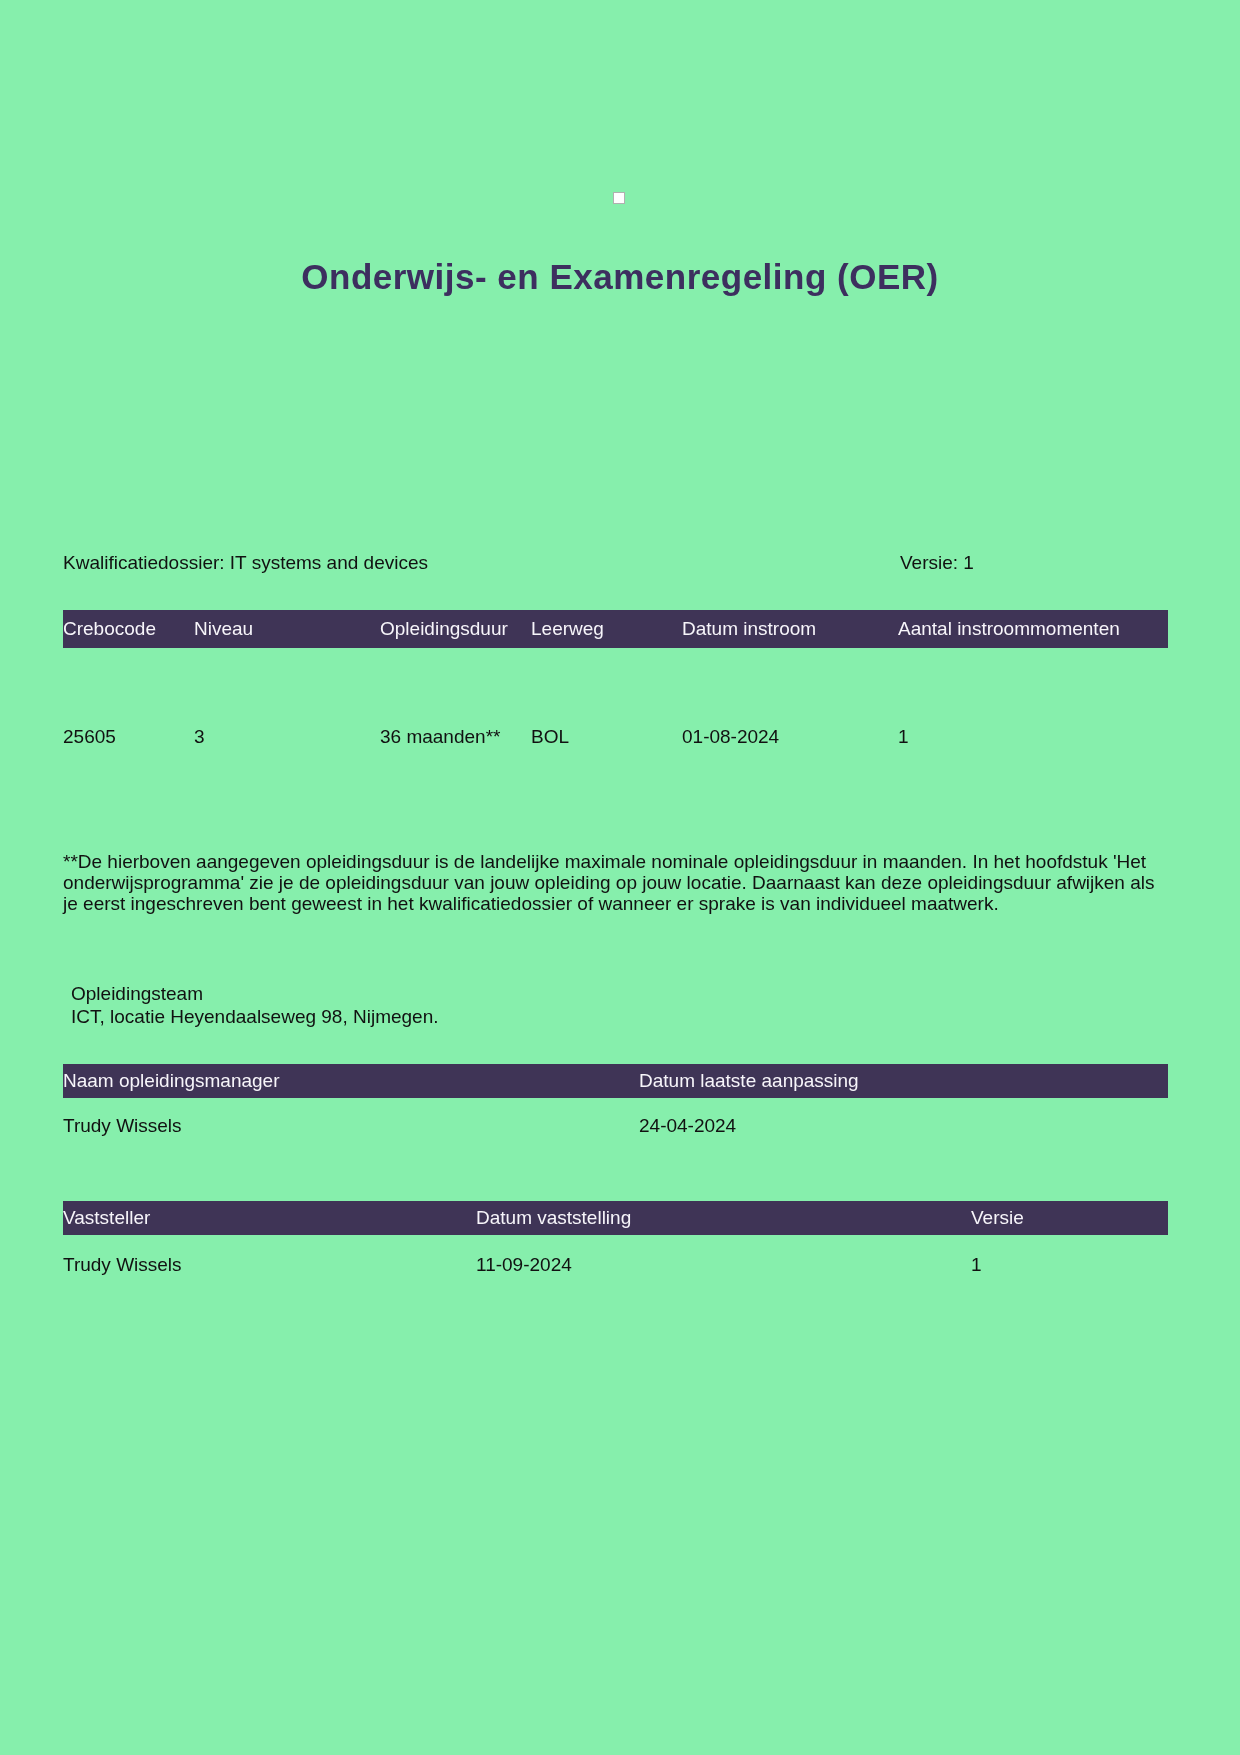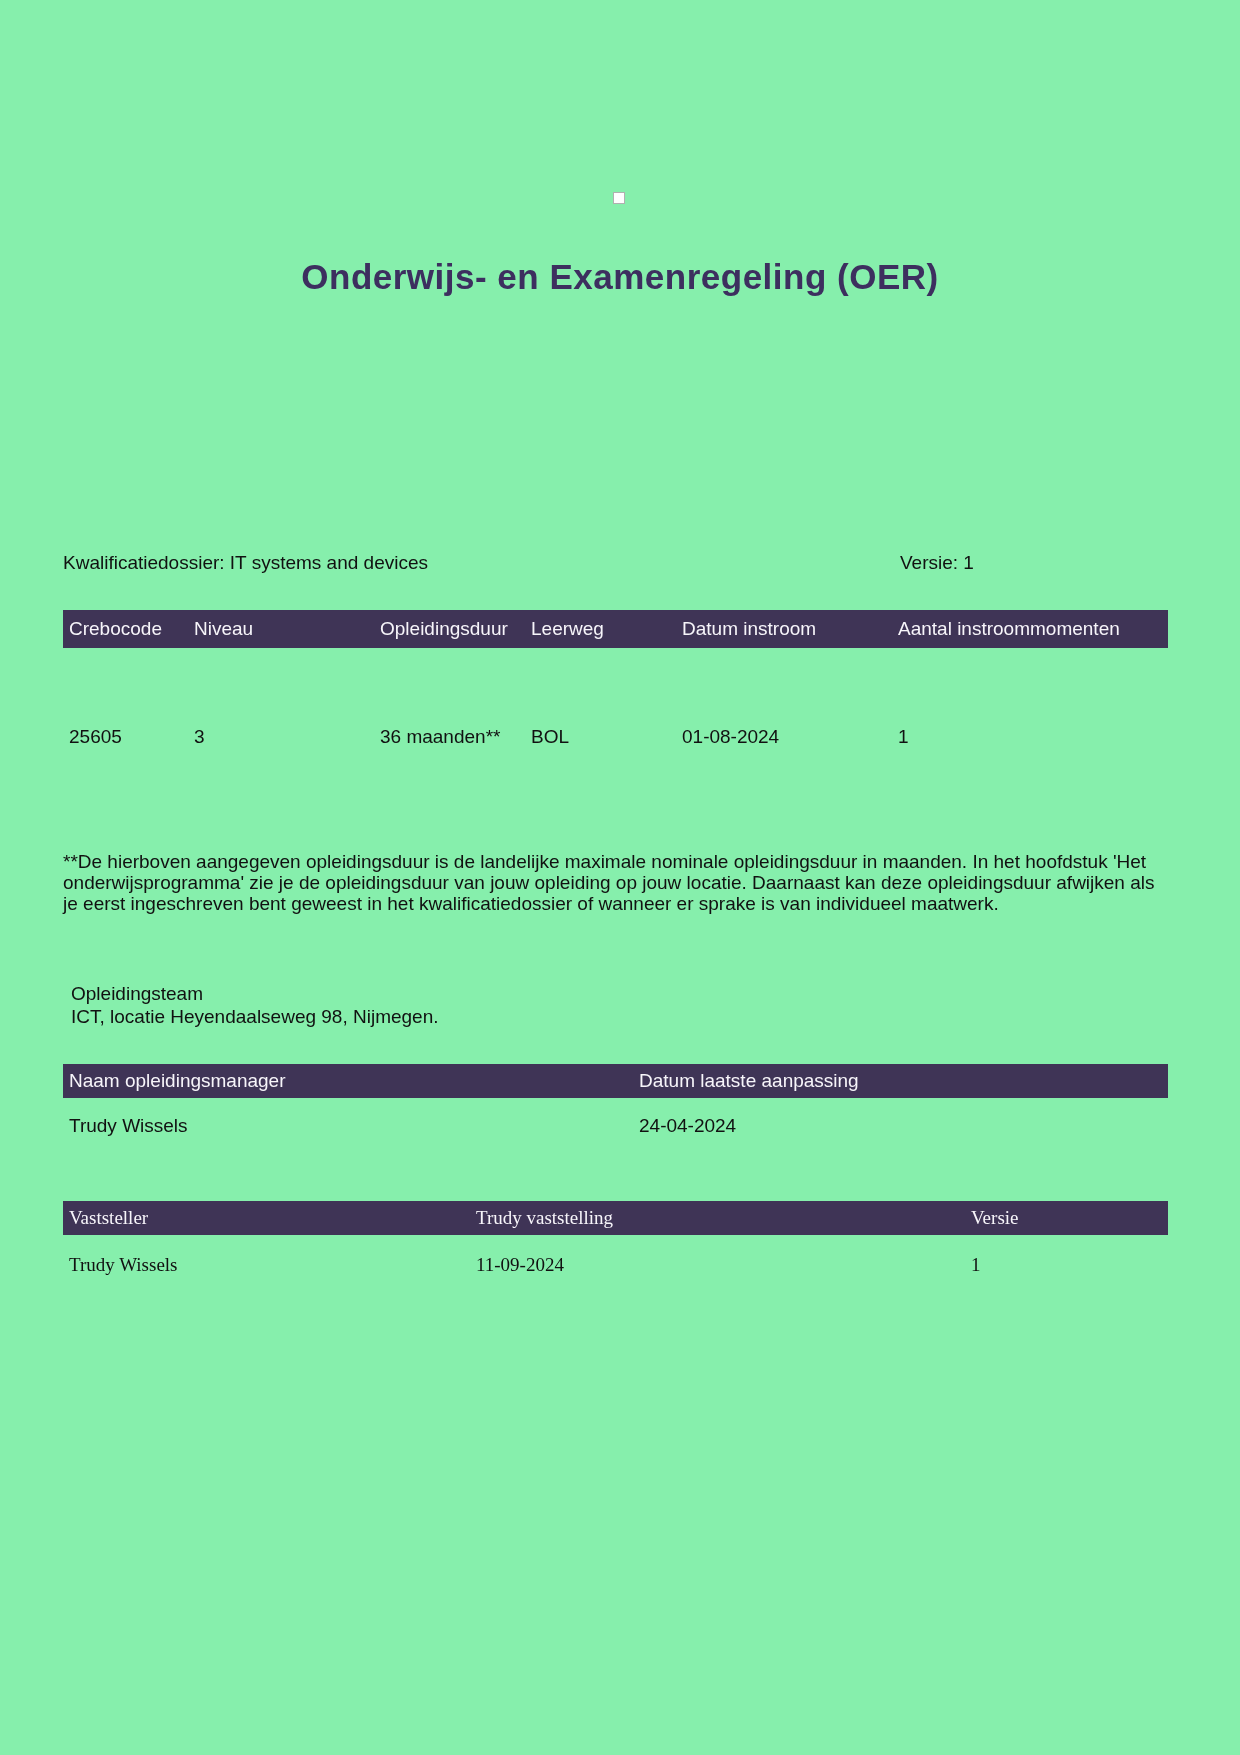--- a/index.html
+++ b/index.html
@@ -70,22 +70,22 @@
   .row {
     position: absolute;
     left: 0;
     width: 100%;
     display: grid;
     align-items: center;
     line-height: 22px;
   }
   .cols-program { grid-template-columns: 131px 186px 151px 151px 216px 1fr; }
   .cols-manager { grid-template-columns: 540px 1fr; gap: 36px; }
-  .cols-approval { grid-template-columns: 413px 495px 1fr; font-family: Liberation Serif, serif; }
-  .cell-first { padding-left: 6px; }
+  .cols-approval { grid-template-columns: 413px 495px 1fr; }
+  .cell-first { padding-left: 0; }
 
   .t1-head { top: 610px; height: 38px; }
   .t1-row  { top: 726px; }
   .footnote {
     position: absolute;
     left: 0;
     top: 851px;
     width: 100%;
     margin: 0;
     line-height: 21px;
@@ -148,21 +148,21 @@
       <span>Datum laatste aanpassing</span>
     </div>
 
     <div class="row cols-manager t2-row">
       <span class="cell-first">Trudy Wissels</span>
       <span>24-04-2024</span>
     </div>
 
     <div class="bar cols-approval t3-head">
       <span class="cell-first">Vaststeller</span>
-      <span>Trudy vaststelling</span>
+      <span>Datum vaststelling</span>
       <span>Versie</span>
     </div>
 
     <div class="row cols-approval t3-row">
       <span class="cell-first">Trudy Wissels</span>
       <span>11-09-2024</span>
       <span>1</span>
     </div>
 
   </div>

